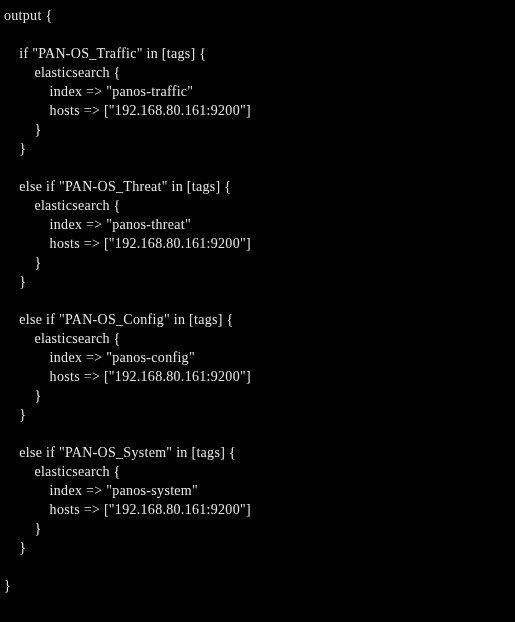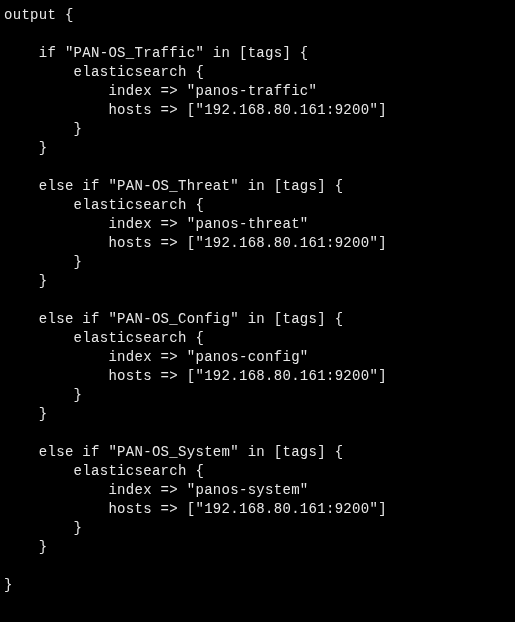--- a/index.html
+++ b/index.html
@@ -6,21 +6,21 @@
     margin: 0;
     padding: 0;
     width: 515px;
     height: 622px;
     background: #000;
     overflow: hidden;
   }
   pre.code {
     margin: 0;
     padding: 6px 4px;
-    font-family: Liberation Mono, monospace;
+    font-family: Liberation Serif, serif;
     font-size: 14px;
     line-height: 19px;
     color: #e8e8e8;
     white-space: pre;
     letter-spacing: 0.3px;
   }
 </style>
 </head>
 <body>
 

